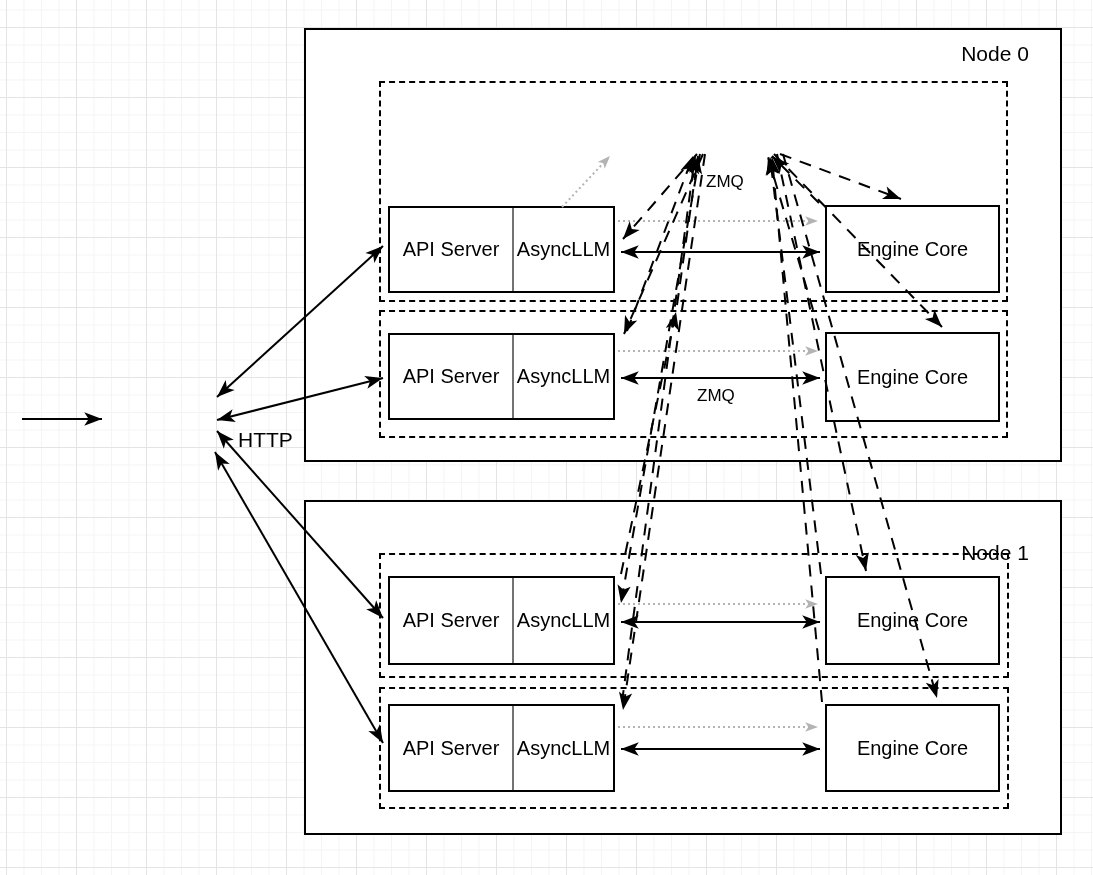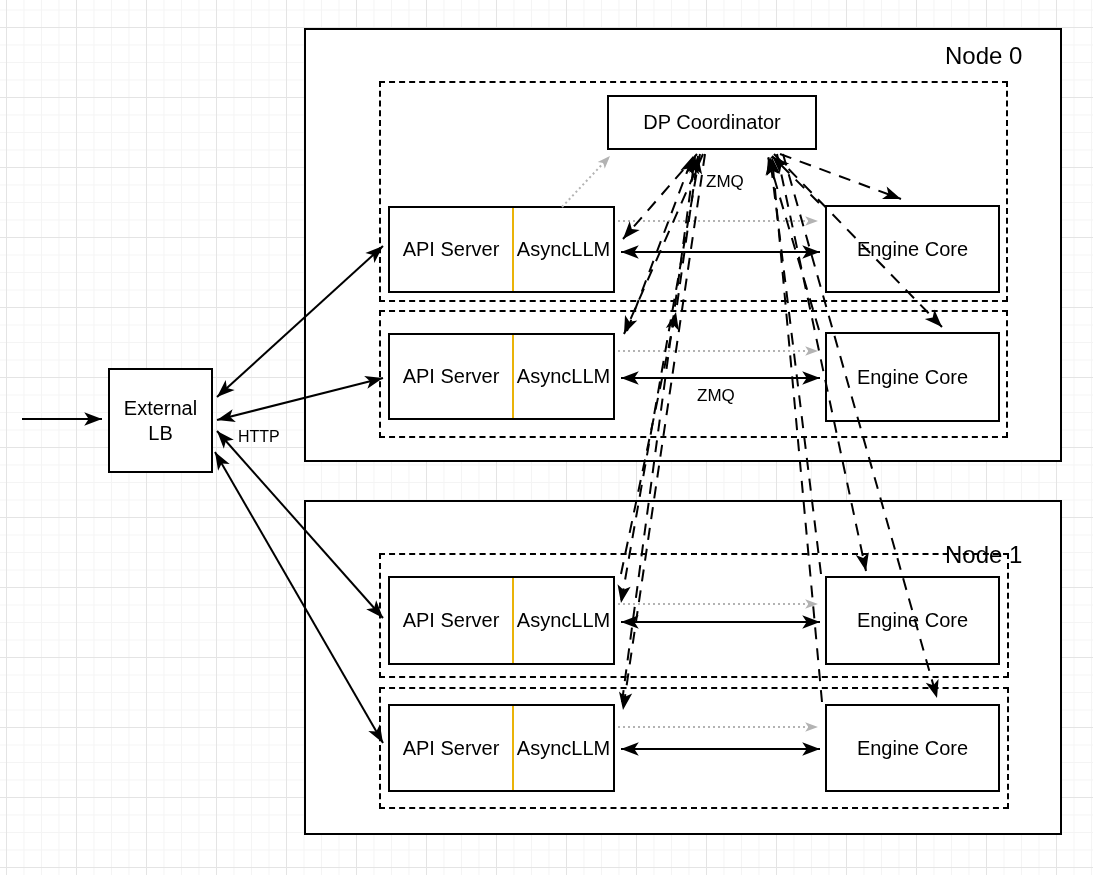--- a/index.html
+++ b/index.html
@@ -20,23 +20,23 @@
     background-size:70px 70px,70px 70px,17.5px 17.5px,17.5px 17.5px;
     background-position:6px 27px;
   }
   .shape{position:absolute;box-sizing:border-box;background:#ffffff;border:2px solid #000;}
   .nodebox{z-index:1;}
   .groupbox{position:absolute;box-sizing:border-box;border:2px dashed #000;background:transparent;z-index:2;}
   .innerbox{z-index:3;display:flex;align-items:center;justify-content:center;}
   .pairbox{z-index:3;display:flex;align-items:stretch;padding:0;}
   .pairbox .cell{display:flex;align-items:center;justify-content:center;font-size:20px;color:#000;}
   .pairbox .cell.left{width:122px;}
-  .pairbox .cell.right{flex:1;border-left:2px solid #eab308;}
+  .pairbox .cell.right{flex:1;border-left:2px solid #737373;}
   .boxlabel{font-size:20px;color:#000;text-align:center;line-height:1.25;}
-  .nodelabel{position:absolute;z-index:5;font-size:24px;color:#000;text-align:left;}
+  .nodelabel{position:absolute;z-index:5;font-size:21px;color:#000;text-align:center;}
   .edgelabel{position:absolute;z-index:5;color:#000;}
   svg.edges{position:absolute;left:0;top:0;z-index:4;pointer-events:none;}
   svg.edges line{stroke:#000;stroke-width:2;}
   svg.edges line.dash{stroke-dasharray:12 9;}
   svg.edges line.dot{stroke:#b3b3b3;stroke-dasharray:2 3;}
 </style>
 </head>
 <body>
 
 <div class="canvas">
@@ -45,30 +45,21 @@
   <div class="shape nodebox" style="left:304px;top:500px;width:758px;height:335px;"></div>
 
   <div class="nodelabel" style="left:945px;top:42px;width:100px;">Node 0</div>
   <div class="nodelabel" style="left:945px;top:515px;width:100px;margin-top:26px;">Node 1</div>
 
   <div class="groupbox" style="left:379px;top:81px;width:629px;height:221px;"></div>
   <div class="groupbox" style="left:379px;top:310px;width:629px;height:128px;"></div>
   <div class="groupbox" style="left:379px;top:553px;width:630px;height:125px;"></div>
   <div class="groupbox" style="left:379px;top:687px;width:630px;height:122px;"></div>
 
-  <div class="shape innerbox" style="left:108px;top:368px;width:105px;height:105px;">
-    <div class="boxlabel">
-      <div>External</div>
-      <div>LB</div>
-    </div>
-  </div>
 
-  <div class="shape innerbox" style="left:607px;top:95px;width:210px;height:55px;">
-    <div class="boxlabel">DP Coordinator</div>
-  </div>
 
   <div class="shape pairbox" style="left:388px;top:206px;width:227px;height:87px;">
     <div class="cell left">API Server</div>
     <div class="cell right">AsyncLLM</div>
   </div>
   <div class="shape innerbox" style="left:825px;top:205px;width:175px;height:88px;">
     <div class="boxlabel">Engine Core</div>
   </div>
 
   <div class="shape pairbox" style="left:388px;top:333px;width:227px;height:87px;">
@@ -132,17 +123,17 @@
     <line class="dash" x1="819" y1="203" x2="772" y2="156" marker-end="url(#ab)"></line>
     <line class="dash" x1="780" y1="154" x2="901" y2="199" marker-end="url(#ab)"></line>
     <line class="dash" x1="819" y1="330" x2="768" y2="157" marker-end="url(#ab)"></line>
     <line class="dash" x1="774" y1="154" x2="942" y2="327" marker-end="url(#ab)"></line>
     <line class="dash" x1="821" y1="574" x2="770" y2="157" marker-end="url(#ab)"></line>
     <line class="dash" x1="777" y1="154" x2="866" y2="571" marker-end="url(#ab)"></line>
     <line class="dash" x1="822" y1="702" x2="772" y2="157" marker-end="url(#ab)"></line>
     <line class="dash" x1="783" y1="154" x2="937" y2="698" marker-end="url(#ab)"></line>
   </svg>
 
-  <div class="edgelabel" style="left:238px;top:428px;width:64px;font-size:16px;">HTTP</div>
+  <div class="edgelabel" style="left:238px;top:428px;width:64px;font-size:21px;">HTTP</div>
   <div class="edgelabel" style="left:706px;top:172px;width:54px;font-size:17px;">ZMQ</div>
   <div class="edgelabel" style="left:697px;top:386px;width:54px;font-size:17px;">ZMQ</div>
 
 </div>
 
 </body></html>

